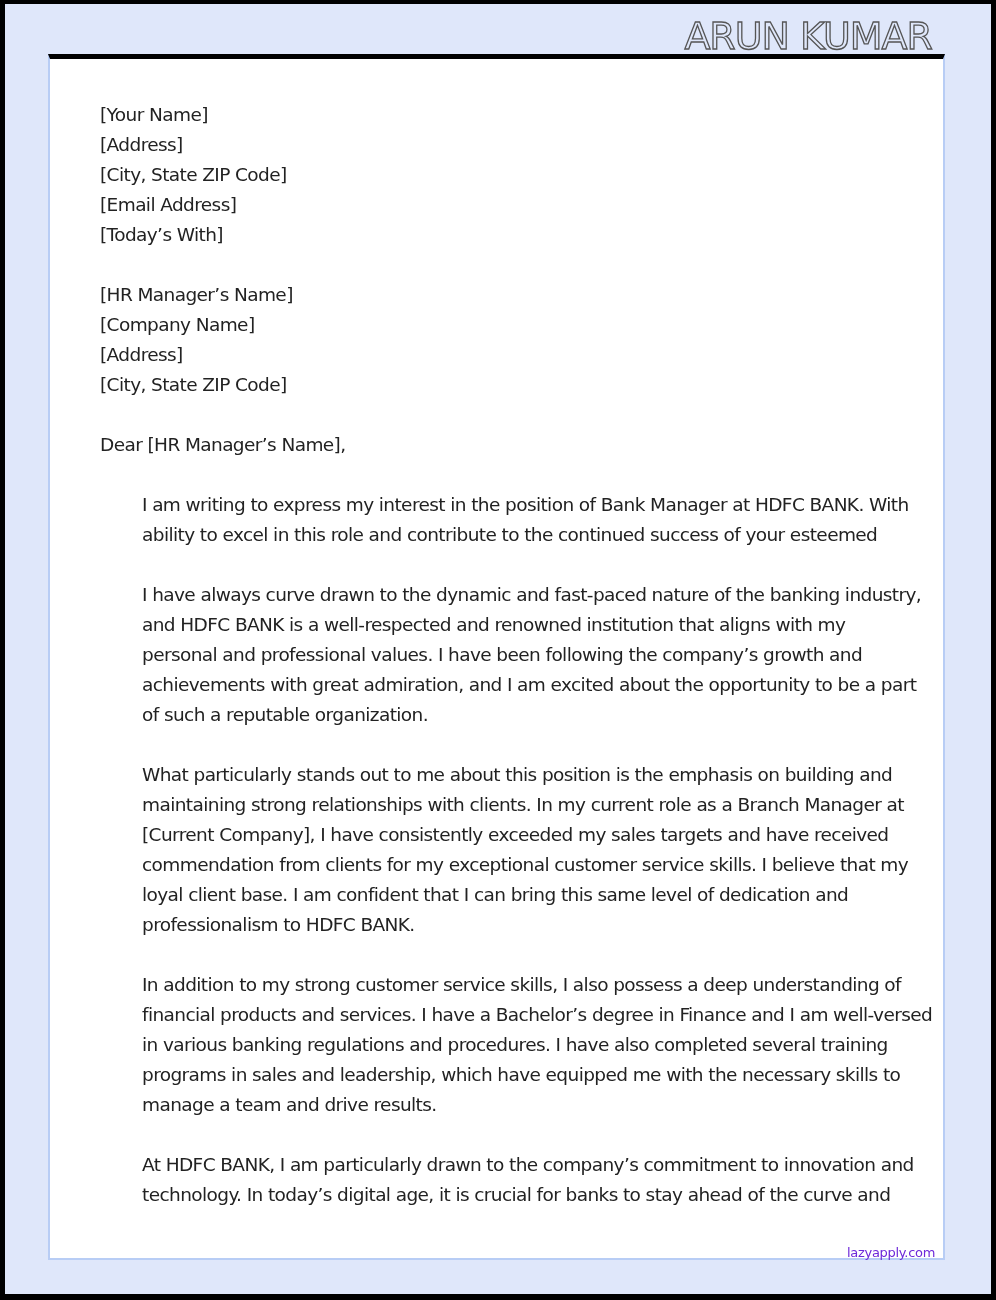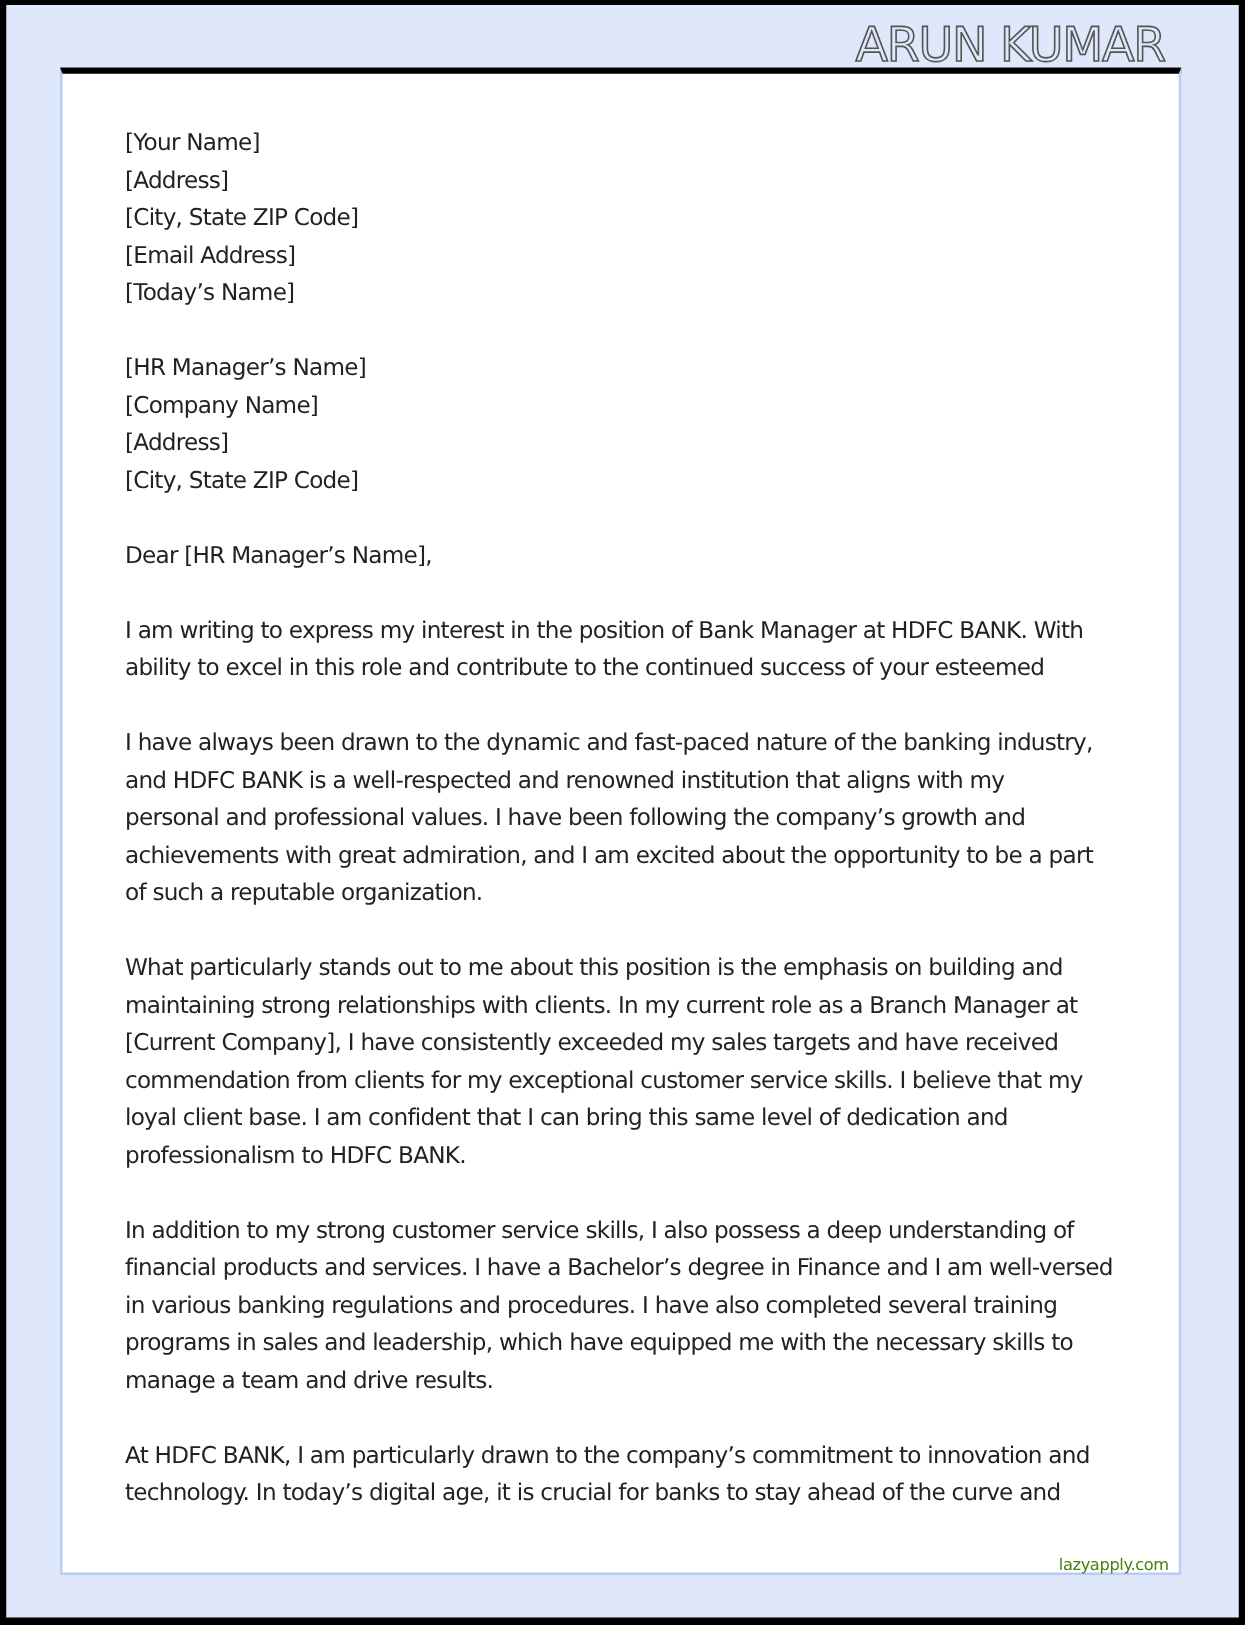--- a/index.html
+++ b/index.html
@@ -30,58 +30,58 @@
     box-sizing:border-box;
   }
   .content {
     position:absolute; left:95px; top:96px; width:800px;
     font-size:18.5px; line-height:30px; color:#222;
     letter-spacing:-0.6px;
   }
   .line { display:block; white-space:nowrap; }
   .blank { height:30px; }
   .para { margin:0 0 30px 0; }
-  .para .line { white-space:nowrap; }
+  .para .line { white-space:nowrap;margin-left:42px; }
   .watermark {
     position:absolute; left:842px; top:1241px;
-    font-size:13px; color:#4d7c0f; letter-spacing:-0.3px;
+    font-size:13px; color:#6d28d9; letter-spacing:-0.3px;
   }
 </style>
 </head>
 <body>
 
 <div class="frame">
   <div class="name">ARUN KUMAR</div>
   <div class="card"></div>
 
   <div class="content">
     <div>
       <span class="line">[Your Name]</span>
       <span class="line">[Address]</span>
       <span class="line">[City, State ZIP Code]</span>
       <span class="line">[Email Address]</span>
-      <span class="line">[Today’s Name]</span>
+      <span class="line">[Today’s With]</span>
     </div>
     <div class="blank"></div>
     <div>
       <span class="line">[HR Manager’s Name]</span>
       <span class="line">[Company Name]</span>
       <span class="line">[Address]</span>
       <span class="line">[City, State ZIP Code]</span>
     </div>
     <div class="blank"></div>
     <span class="line">Dear [HR Manager’s Name],</span>
     <div class="blank"></div>
 
     <div class="para">
       <span class="line">I am writing to express my interest in the position of Bank Manager at HDFC BANK. With</span>
       <span class="line">ability to excel in this role and contribute to the continued success of your esteemed</span>
     </div>
     <div class="para">
-      <span class="line">I have always been drawn to the dynamic and fast-paced nature of the banking industry,</span>
+      <span class="line">I have always curve drawn to the dynamic and fast-paced nature of the banking industry,</span>
       <span class="line">and HDFC BANK is a well-respected and renowned institution that aligns with my</span>
       <span class="line">personal and professional values. I have been following the company’s growth and</span>
       <span class="line">achievements with great admiration, and I am excited about the opportunity to be a part</span>
       <span class="line">of such a reputable organization.</span>
     </div>
     <div class="para">
       <span class="line">What particularly stands out to me about this position is the emphasis on building and</span>
       <span class="line">maintaining strong relationships with clients. In my current role as a Branch Manager at</span>
       <span class="line">[Current Company], I have consistently exceeded my sales targets and have received</span>
       <span class="line">commendation from clients for my exceptional customer service skills. I believe that my</span>

